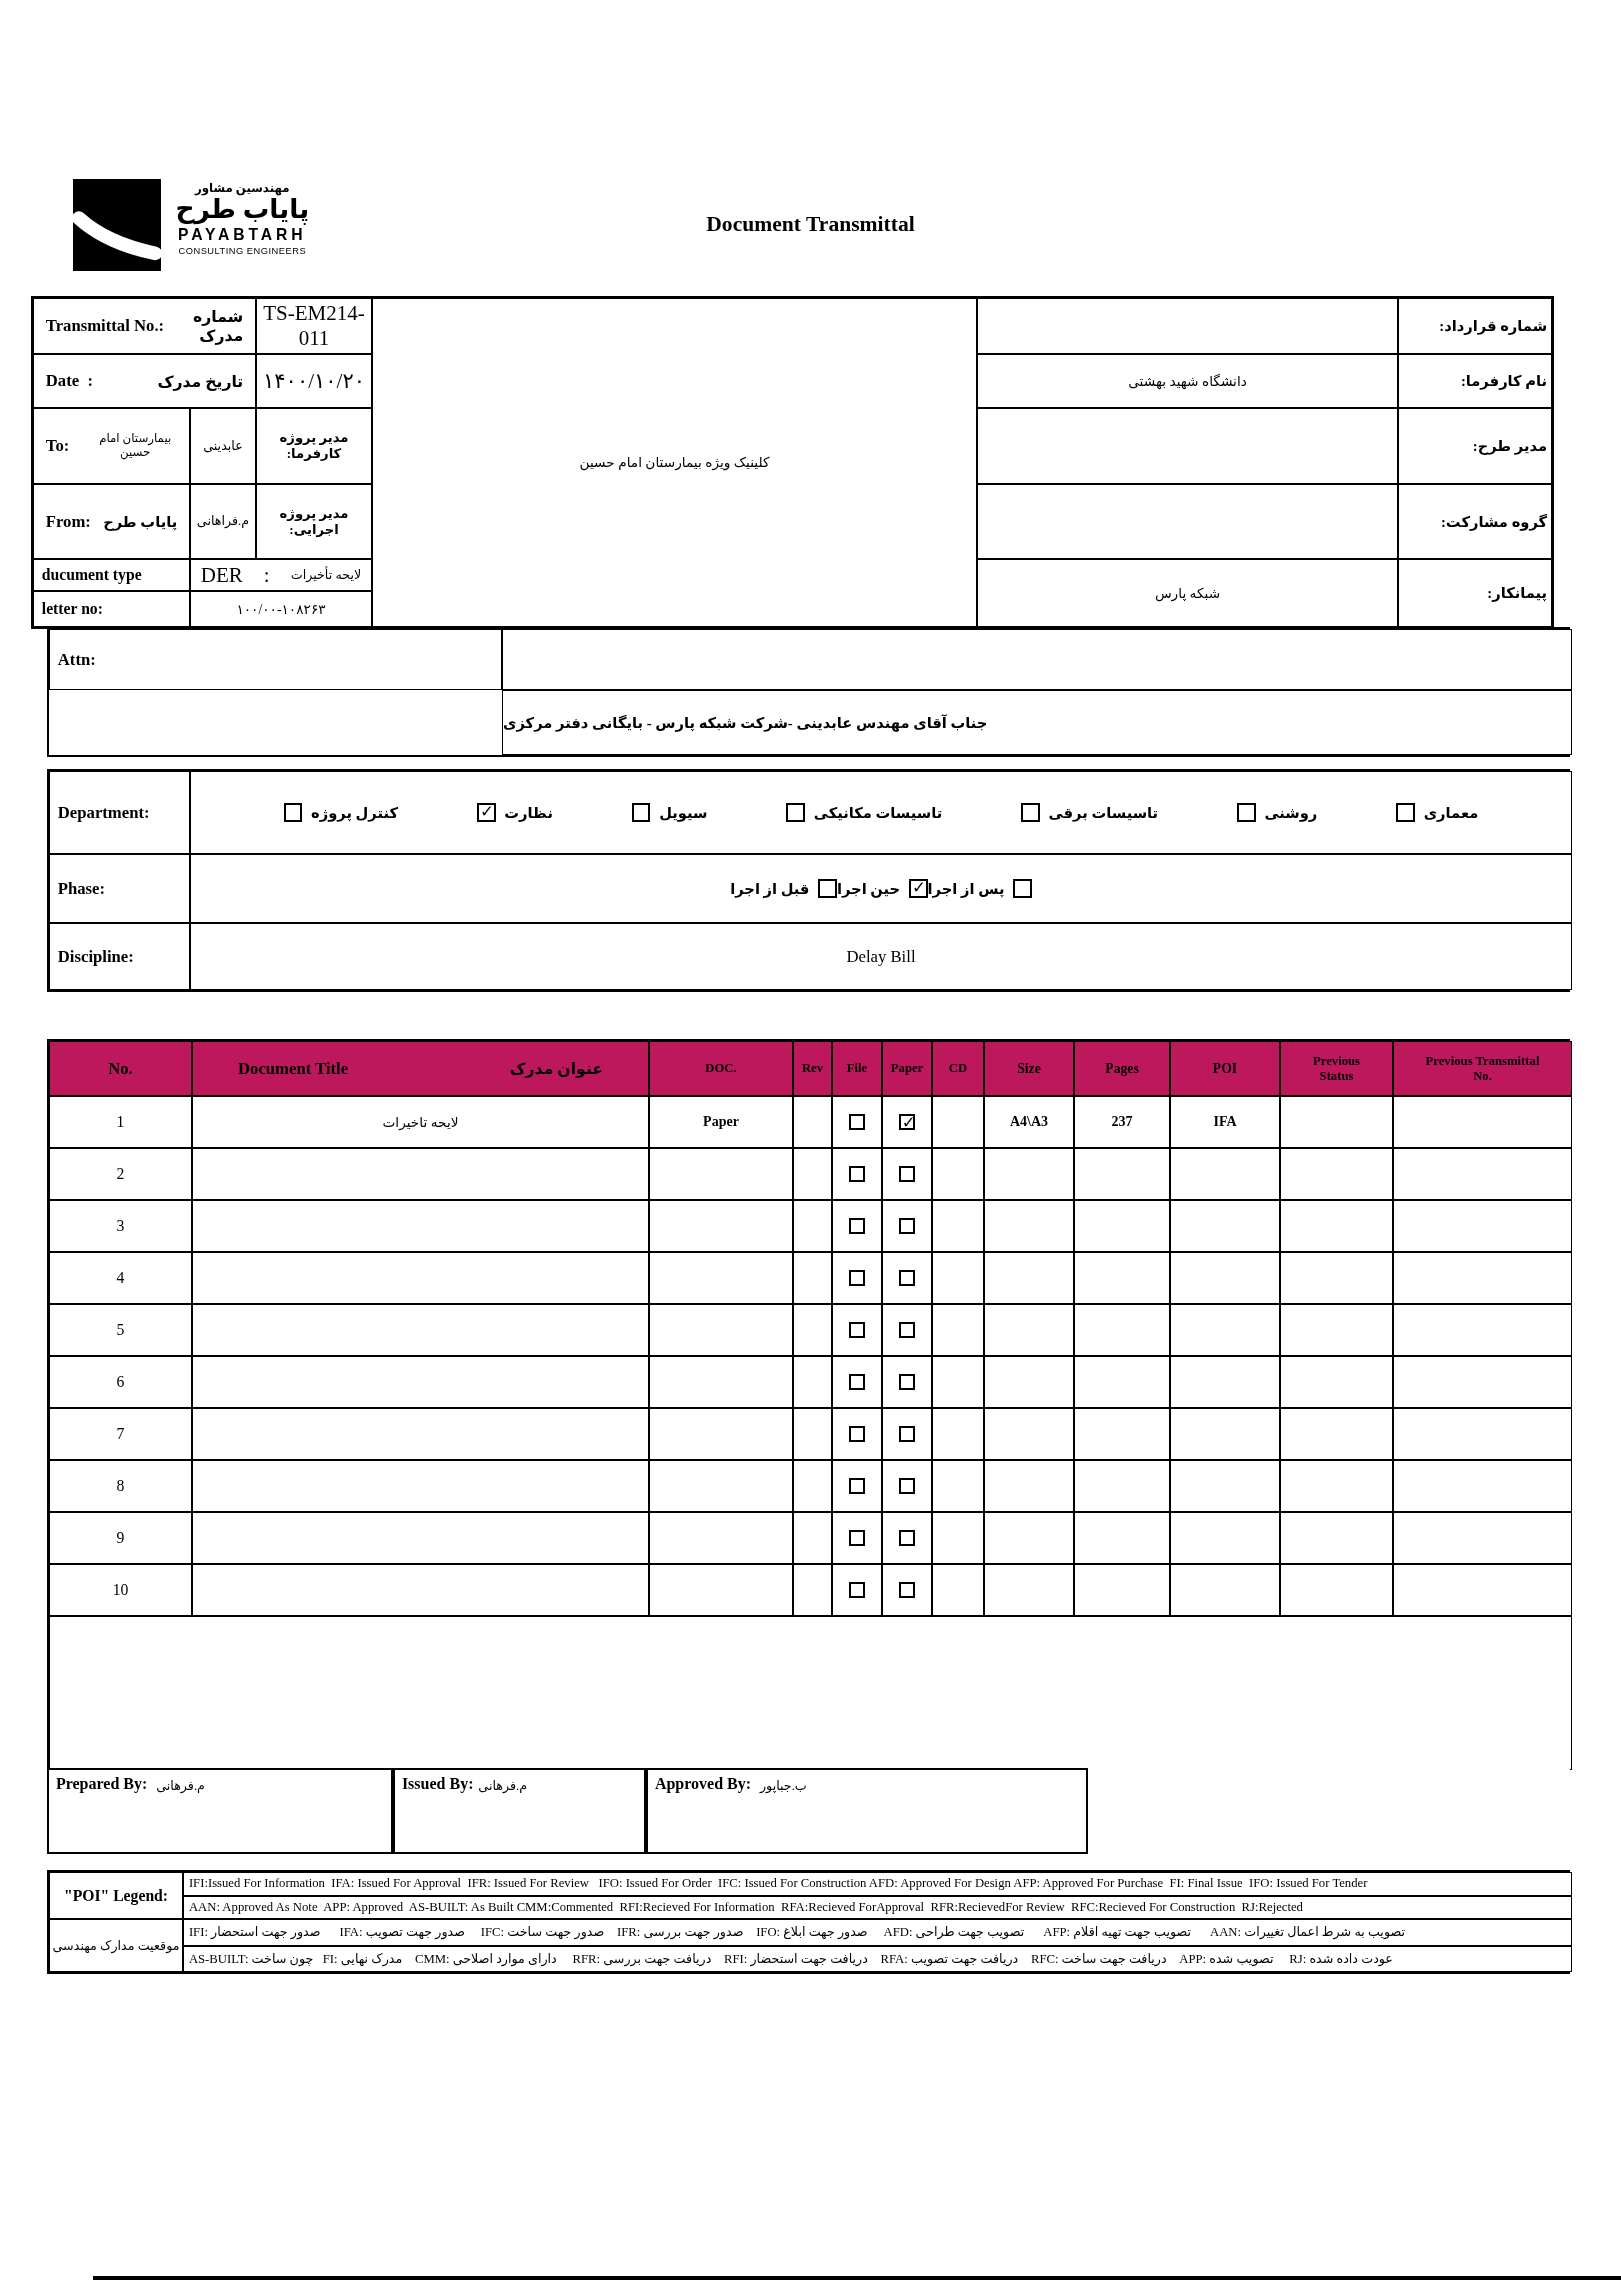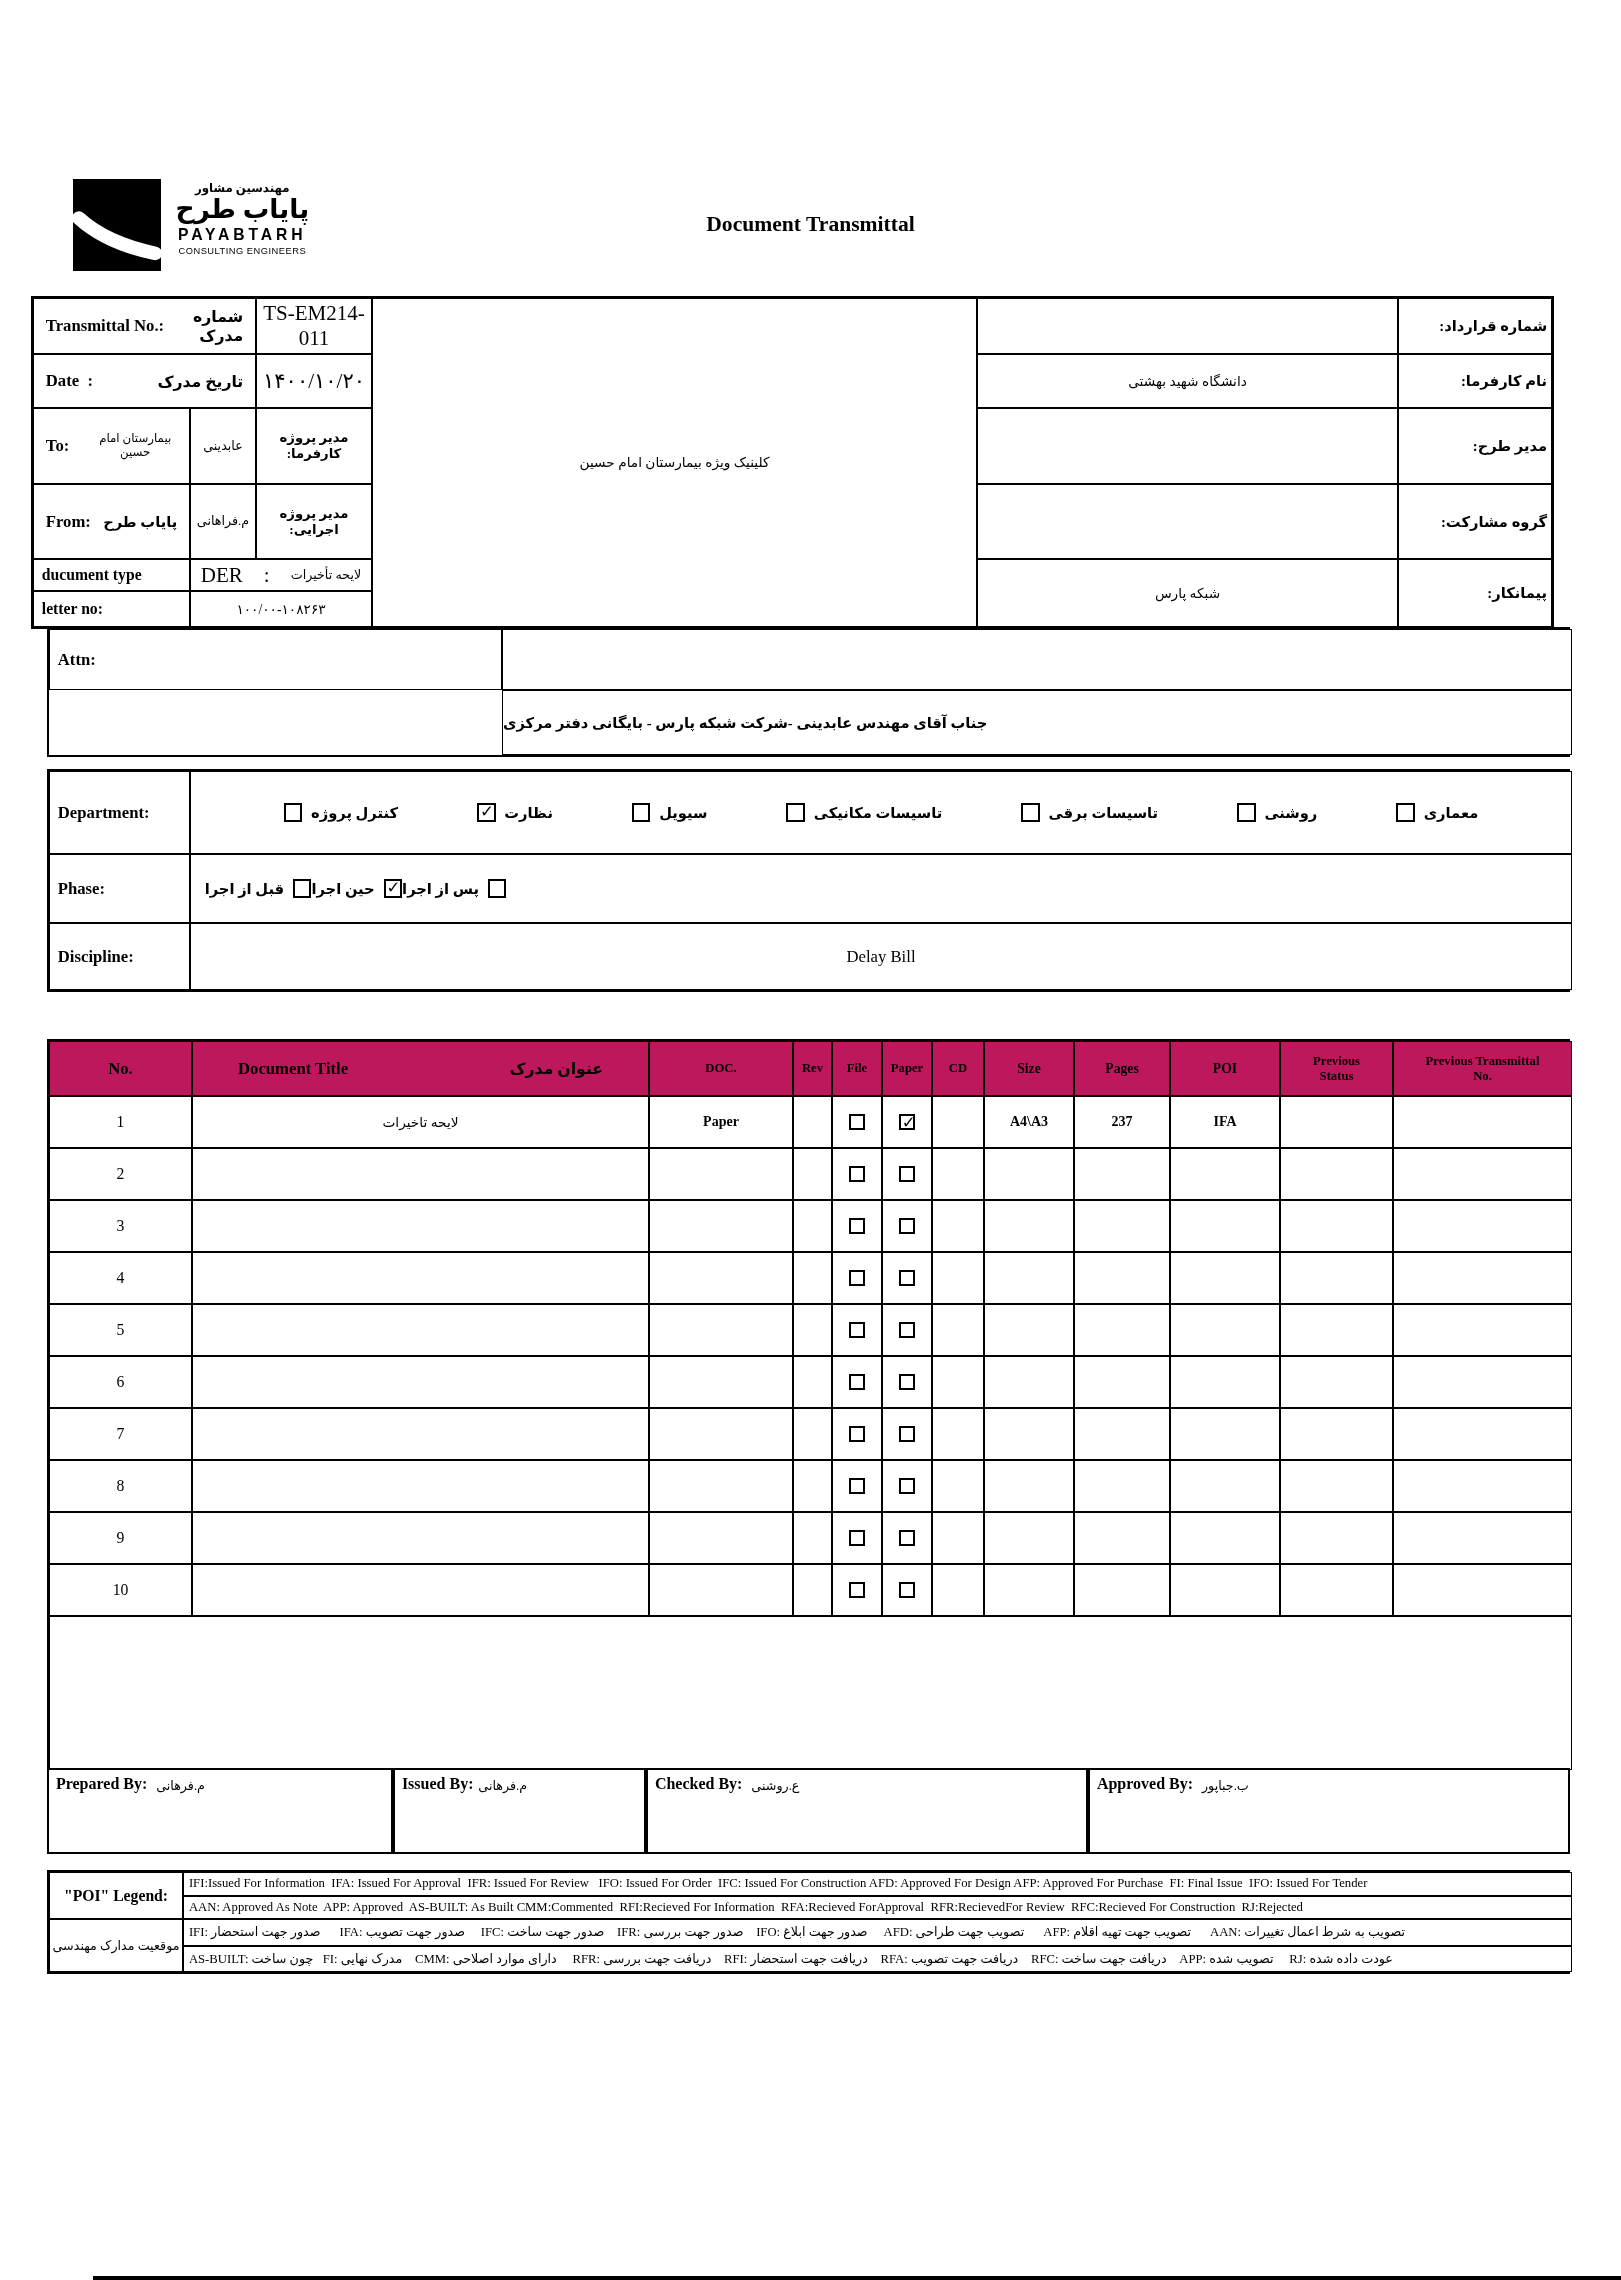--- a/index.html
+++ b/index.html
@@ -195,21 +195,21 @@
         <span class="lbl">روشنی</span>
         <span class="cb"></span>
       </span>
       <span class="chk-item">
         <span class="lbl">معماری</span>
         <span class="cb"></span>
       </span>
     </div>
 
     <div class="cell cat-label" style="grid-column:1;grid-row:2">Phase:</div>
-    <div class="cell items-row" style="grid-column:2;grid-row:2;justify-content:flex-start">
+    <div class="cell items-row" style="grid-column:2;grid-row:2;justify-content:center">
       <span class="chk-item phase-item">
         <span class="lbl">قبل از اجرا</span>
         <span class="cb"></span>
       </span>
       <span class="chk-item phase-item">
         <span class="lbl">حین اجرا</span>
         <span class="cb checked"></span>
       </span>
       <span class="chk-item phase-item">
         <span class="lbl">پس از اجرا</span>
@@ -414,24 +414,20 @@
   <div class="tbl sig-table">
     <div class="cell sig-cell">
       <span class="sig-label">Prepared By: </span>
       <span class="sig-name">م.فرهانی</span>
     </div>
     <div class="cell sig-cell">
       <span class="sig-label">Issued By:</span>
       <span class="sig-name">م.فرهانی</span>
     </div>
     <div class="cell sig-cell">
-      <span class="sig-label">Checked By: </span>
-      <span class="sig-name">ع.روشنی</span>
-    </div>
-    <div class="cell sig-cell">
       <span class="sig-label">Approved By: </span>
       <span class="sig-name">ب.جباپور</span>
     </div>
   </div>
 
   <div class="tbl legend-table">
     <div class="cell center legend-label" style="grid-column:1;grid-row:1/3">"POI" Legend:</div>
     <div class="cell legend-line" style="grid-column:2;grid-row:1">IFI:Issued For Information  IFA: Issued For Approval  IFR: Issued For Review   IFO: Issued For Order  IFC: Issued For Construction AFD: Approved For Design AFP: Approved For Purchase  FI: Final Issue  IFO: Issued For Tender</div>
     <div class="cell legend-line" style="grid-column:2;grid-row:2">AAN: Approved As Note  APP: Approved  AS-BUILT: As Built CMM:Commented  RFI:Recieved For Information  RFA:Recieved ForApproval  RFR:RecievedFor Review  RFC:Recieved For Construction  RJ:Rejected</div>
     <div class="cell center legend-label-fa" style="grid-column:1;grid-row:3/5">موقعیت مدارک مهندسی</div>

